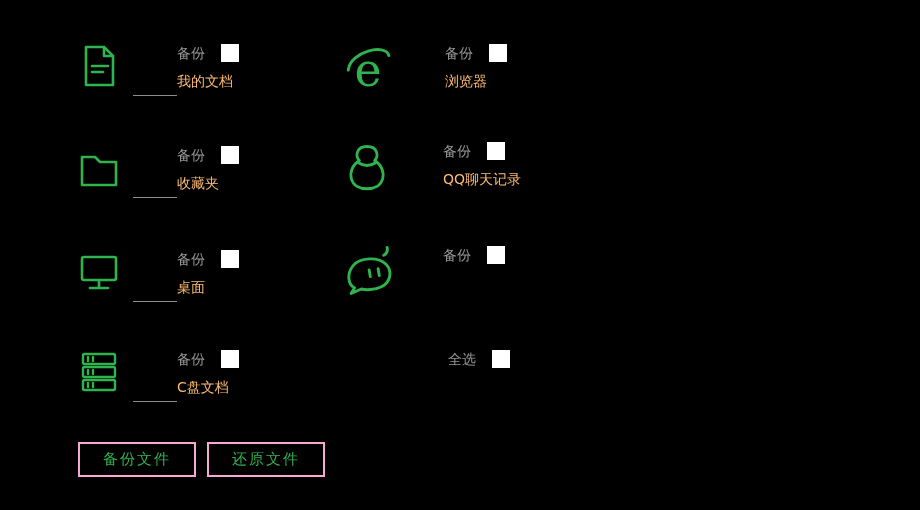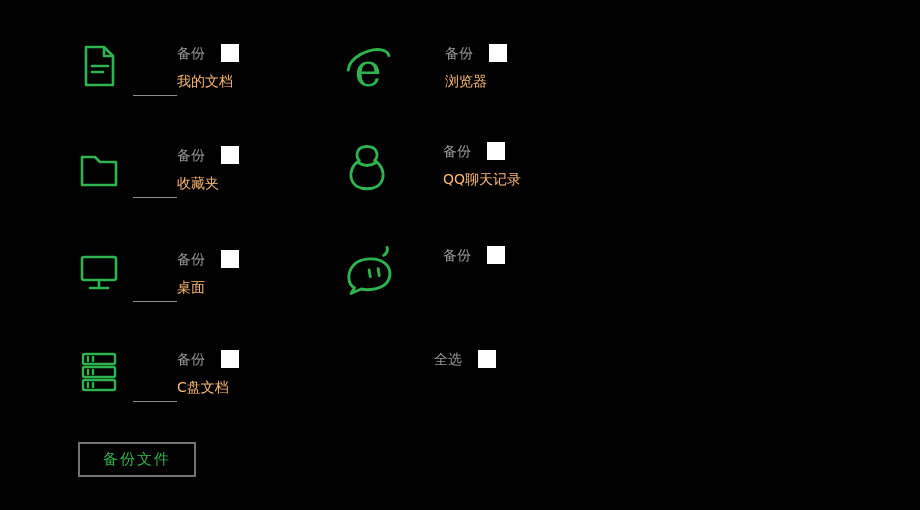--- a/index.html
+++ b/index.html
@@ -14,21 +14,21 @@
   .text-block{position:absolute;left:102px;top:2px;}
   .backup-row{display:flex;align-items:center;height:18px;}
   .backup-label{color:#979797;font-size:14px;line-height:18px;white-space:nowrap;}
   .checkbox{
     display:inline-block;width:18px;height:18px;background:#fff;
     margin-left:16px;cursor:pointer;border:none;flex:0 0 auto;
   }
   .item-name{color:#fdba74;font-size:14px;margin-top:11px;white-space:nowrap;}
   .btn{
     position:absolute;top:442px;width:118px;height:35px;
-    background:transparent;border:2px solid #737373;color:#2fb34f;
+    background:transparent;border:2px solid #f9a8d4;color:#2fb34f;
     font-size:15px;letter-spacing:2px;cursor:pointer;
     font-family:"DejaVu Sans","Liberation Sans",sans-serif;
   }
   .btn-backup{left:78px;}
   .btn-restore{left:207px;}
 </style>
 </head>
 <body>
 
 <div class="stage">
@@ -152,24 +152,25 @@
       </svg>
     </span>
     <div class="text-block">
       <div class="backup-row">
         <span class="backup-label">备份</span>
         <span class="checkbox"></span>
       </div>
     </div>
   </div>
 
-  <div class="item" style="left:332px;top:348px;">
+  <div class="item" style="left:346px;top:348px;">
     <div class="text-block">
       <div class="backup-row">
         <span class="backup-label">全选</span>
         <span class="checkbox"></span>
       </div>
     </div>
   </div>
 
   <button class="btn btn-backup">备份文件</button>
+  <button class="btn btn-restore">还原文件</button>
 
 </div>
 
 </body></html>

